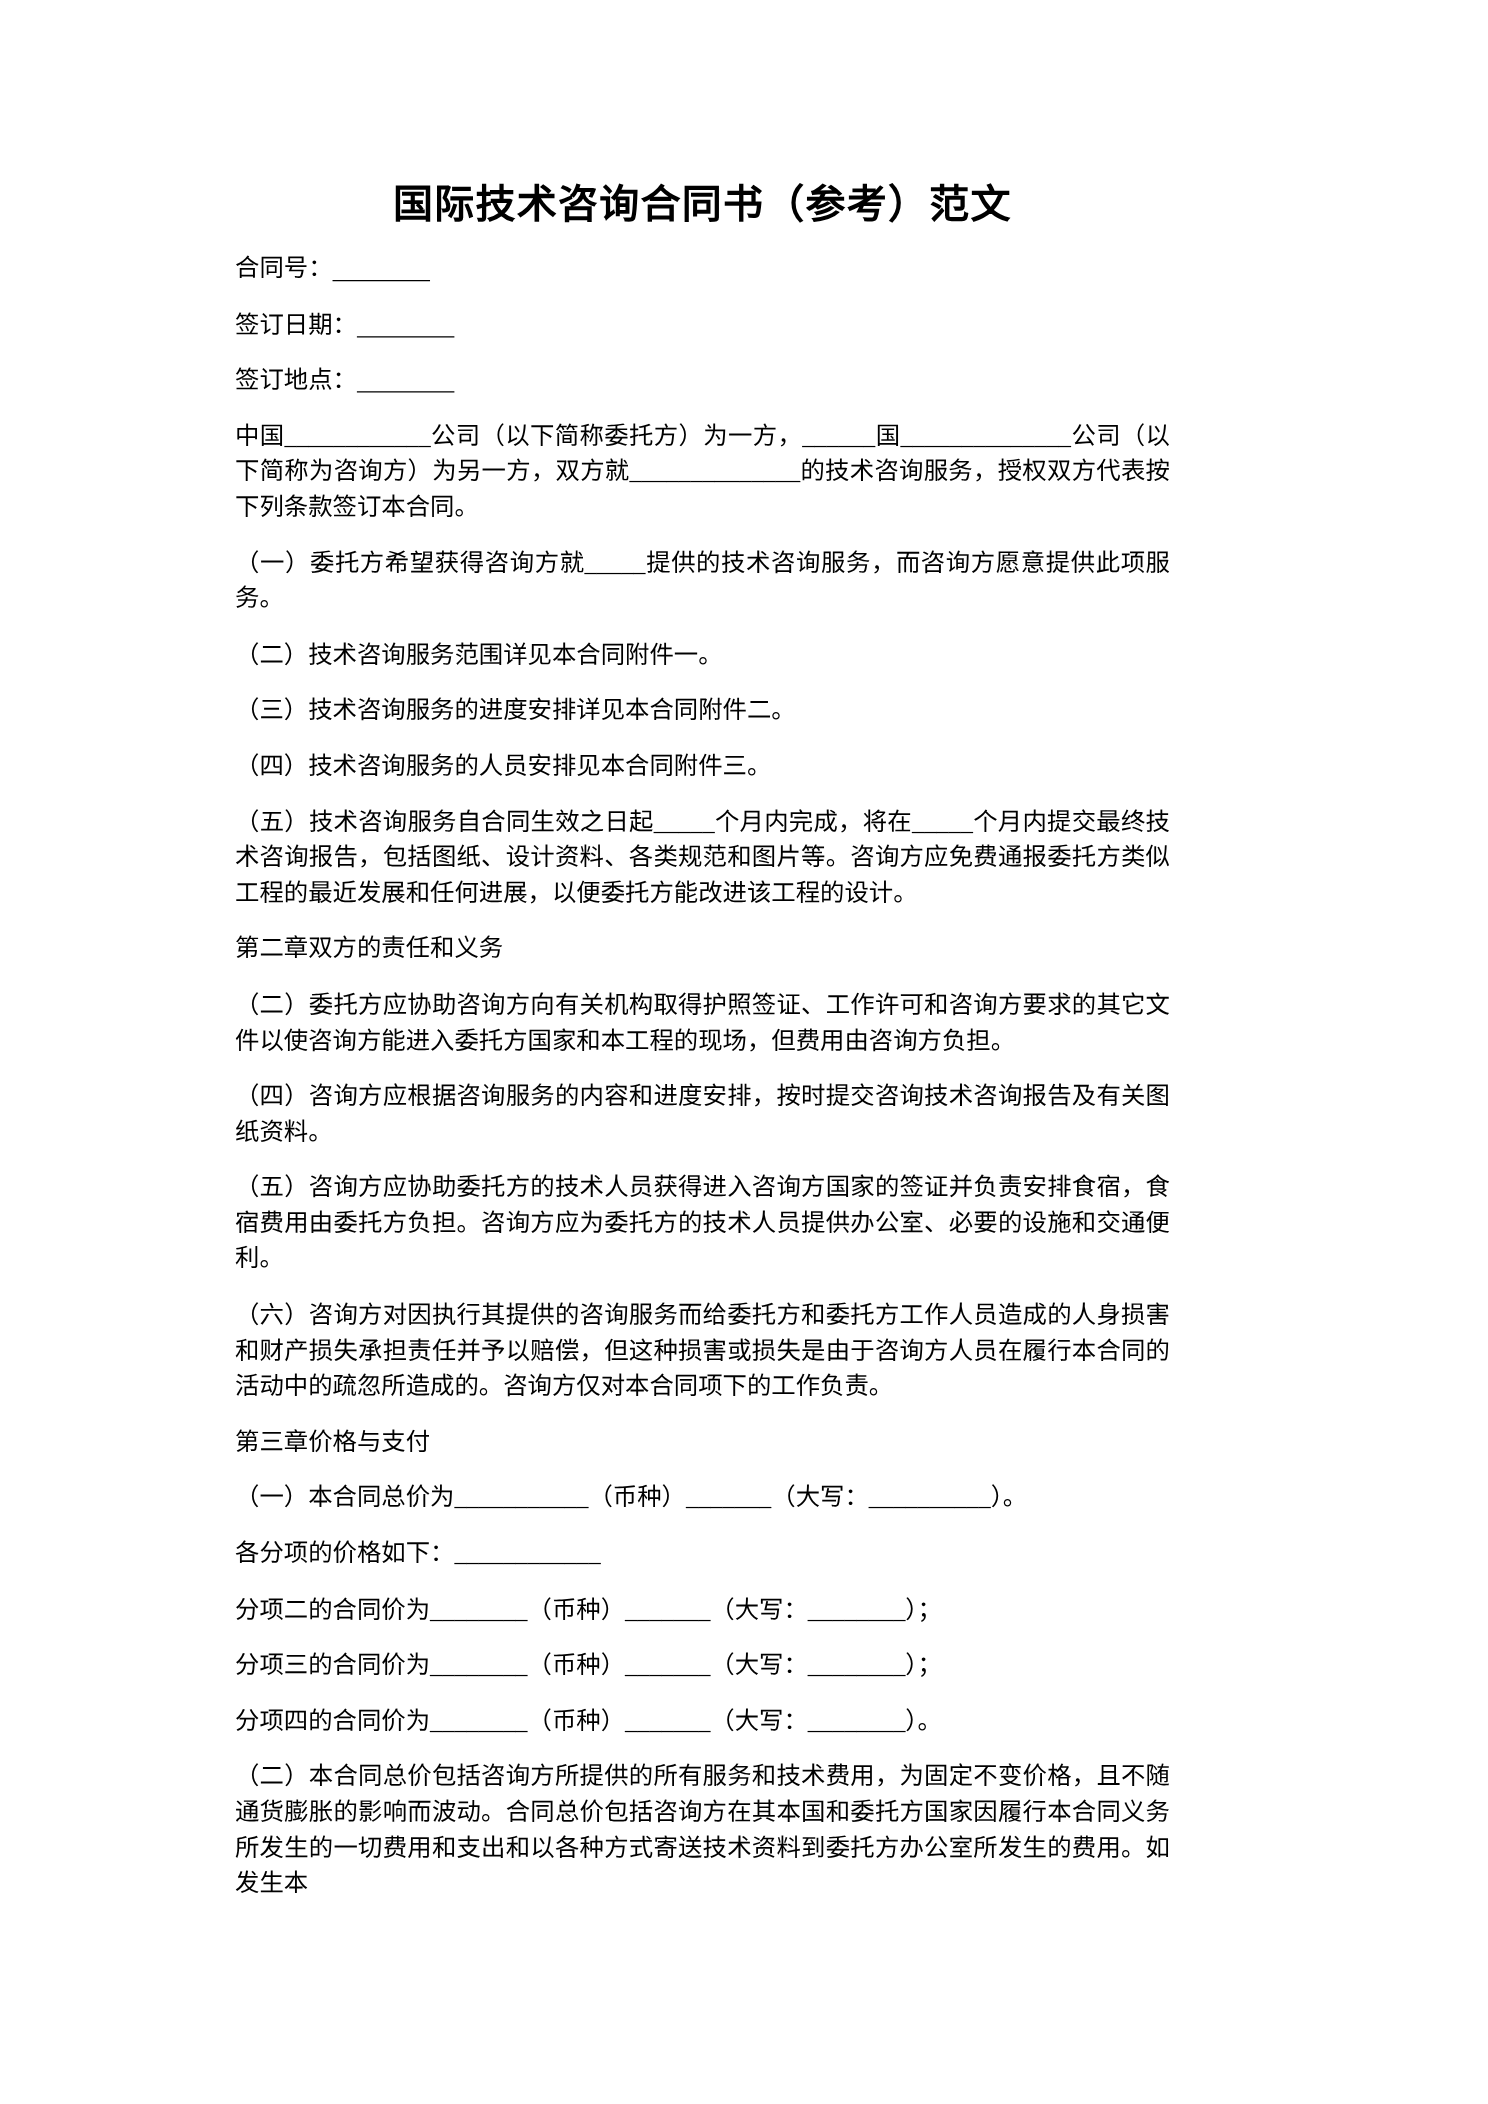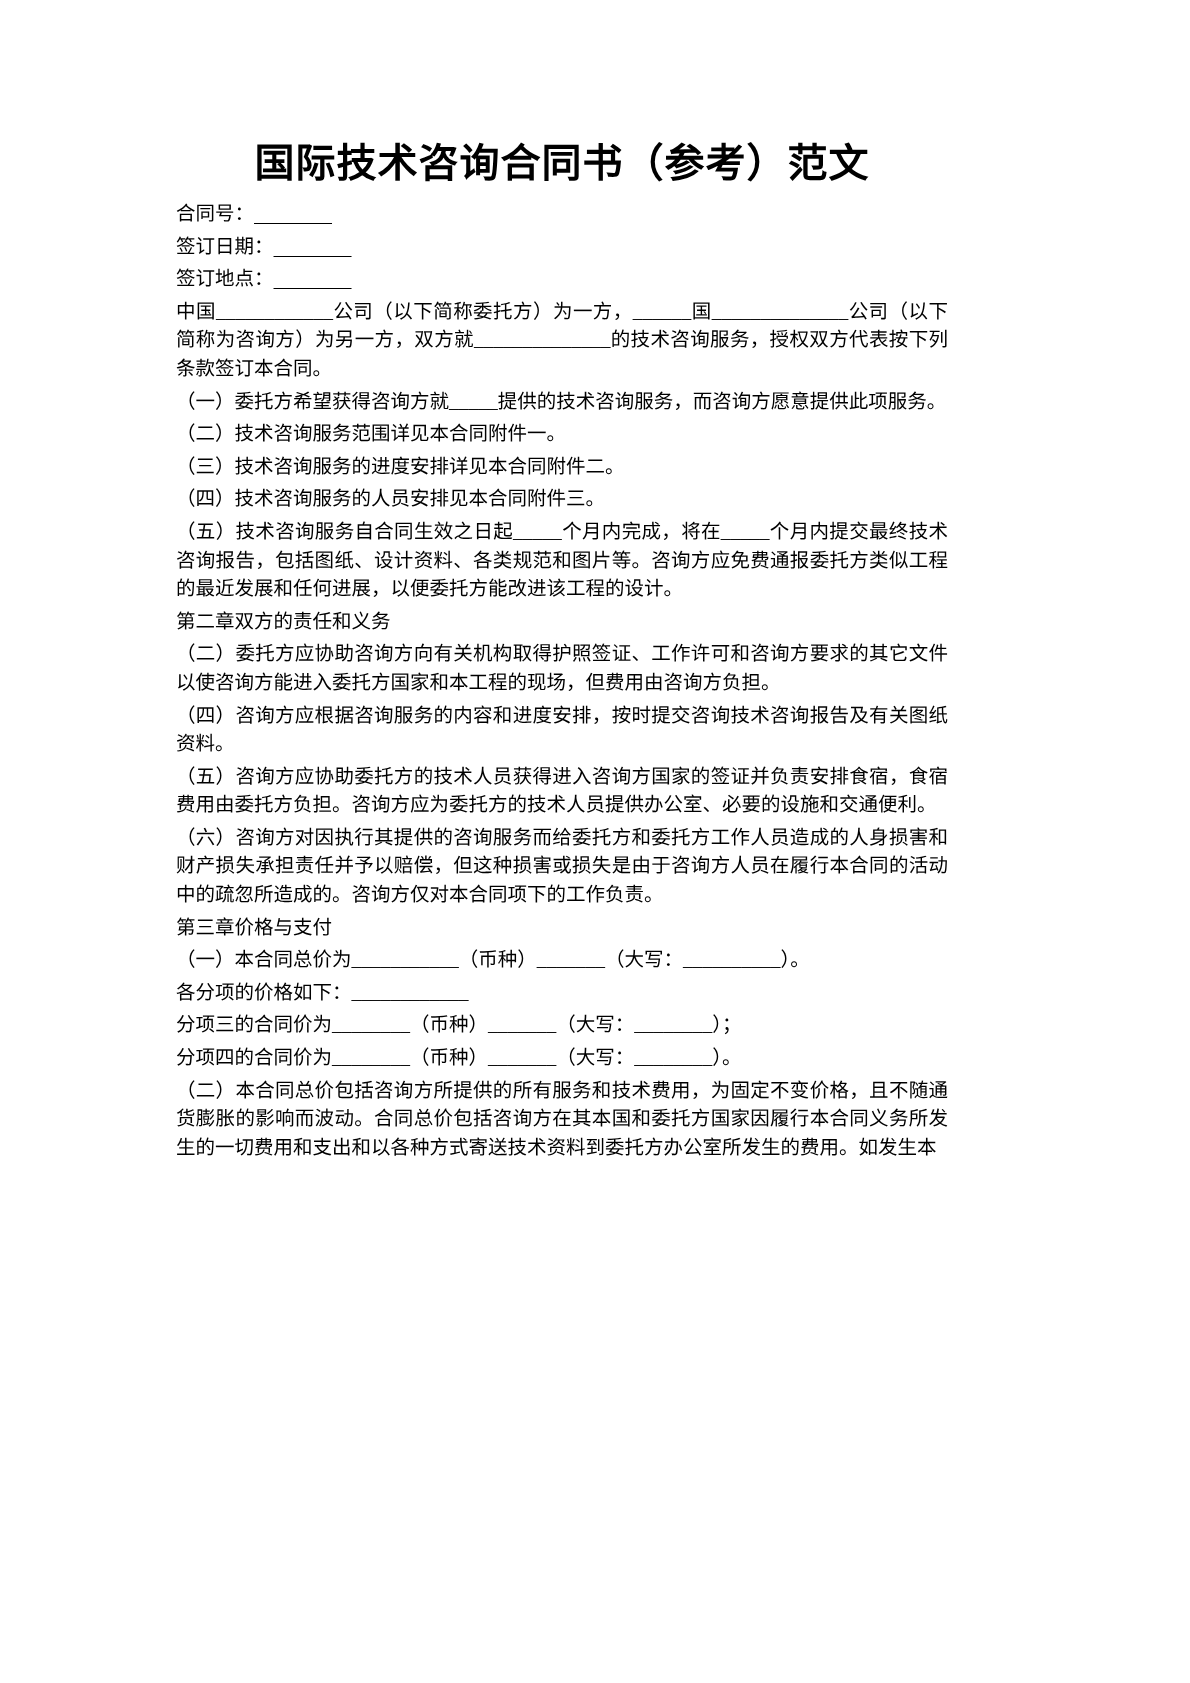--- a/index.html
+++ b/index.html
@@ -23,31 +23,31 @@
   }
   .doc-body {
     position: absolute;
     left: 172px;
     top: 140px;
     width: 780px;
   }
   .doc-title {
     font-family: "DejaVu Sans", "Liberation Sans", sans-serif;
     font-weight: bold;
-    font-size: 40px;
+    font-size: 32px;
     line-height: 46px;
     text-align: center;
     letter-spacing: 1px;
     margin: 0 0 14px 0;
     white-space: nowrap;
   }
   .line {
     font-size: 19.5px;
     line-height: 28.6px;
-    margin: 4px;
+    margin: 16px;
     text-align: justify;
     text-justify: inter-ideograph;
     word-break: break-all;
     white-space: pre-wrap;
   }
   .blank {
     text-decoration: underline;
     text-decoration-thickness: 1px;
     text-underline-offset: 3px;
     white-space: pre;
@@ -80,18 +80,19 @@
 
     <p class="line">第二章双方的责任和义务</p>
     <p class="line">（二）委托方应协助咨询方向有关机构取得护照签证、工作许可和咨询方要求的其它文件以使咨询方能进入委托方国家和本工程的现场，但费用由咨询方负担。</p>
     <p class="line">（四）咨询方应根据咨询服务的内容和进度安排，按时提交咨询技术咨询报告及有关图纸资料。</p>
     <p class="line">（五）咨询方应协助委托方的技术人员获得进入咨询方国家的签证并负责安排食宿，食宿费用由委托方负担。咨询方应为委托方的技术人员提供办公室、必要的设施和交通便利。</p>
     <p class="line">（六）咨询方对因执行其提供的咨询服务而给委托方和委托方工作人员造成的人身损害和财产损失承担责任并予以赔偿，但这种损害或损失是由于咨询方人员在履行本合同的活动中的疏忽所造成的。咨询方仅对本合同项下的工作负责。</p>
 
     <p class="line">第三章价格与支付</p>
     <p class="line">（一）本合同总价为___________（币种）_______（大写：__________）。</p>
     <p class="line">各分项的价格如下：____________</p>
+    <p class="line">分项二的合同价为________（币种）_______（大写：________）；</p>
     <p class="line">分项三的合同价为________（币种）_______（大写：________）；</p>
     <p class="line">分项四的合同价为________（币种）_______（大写：________）。</p>
     <p class="line">（二）本合同总价包括咨询方所提供的所有服务和技术费用，为固定不变价格，且不随通货膨胀的影响而波动。合同总价包括咨询方在其本国和委托方国家因履行本合同义务所发生的一切费用和支出和以各种方式寄送技术资料到委托方办公室所发生的费用。如发生本</p>
 
   </div>
 </div>
 
 </body></html>

